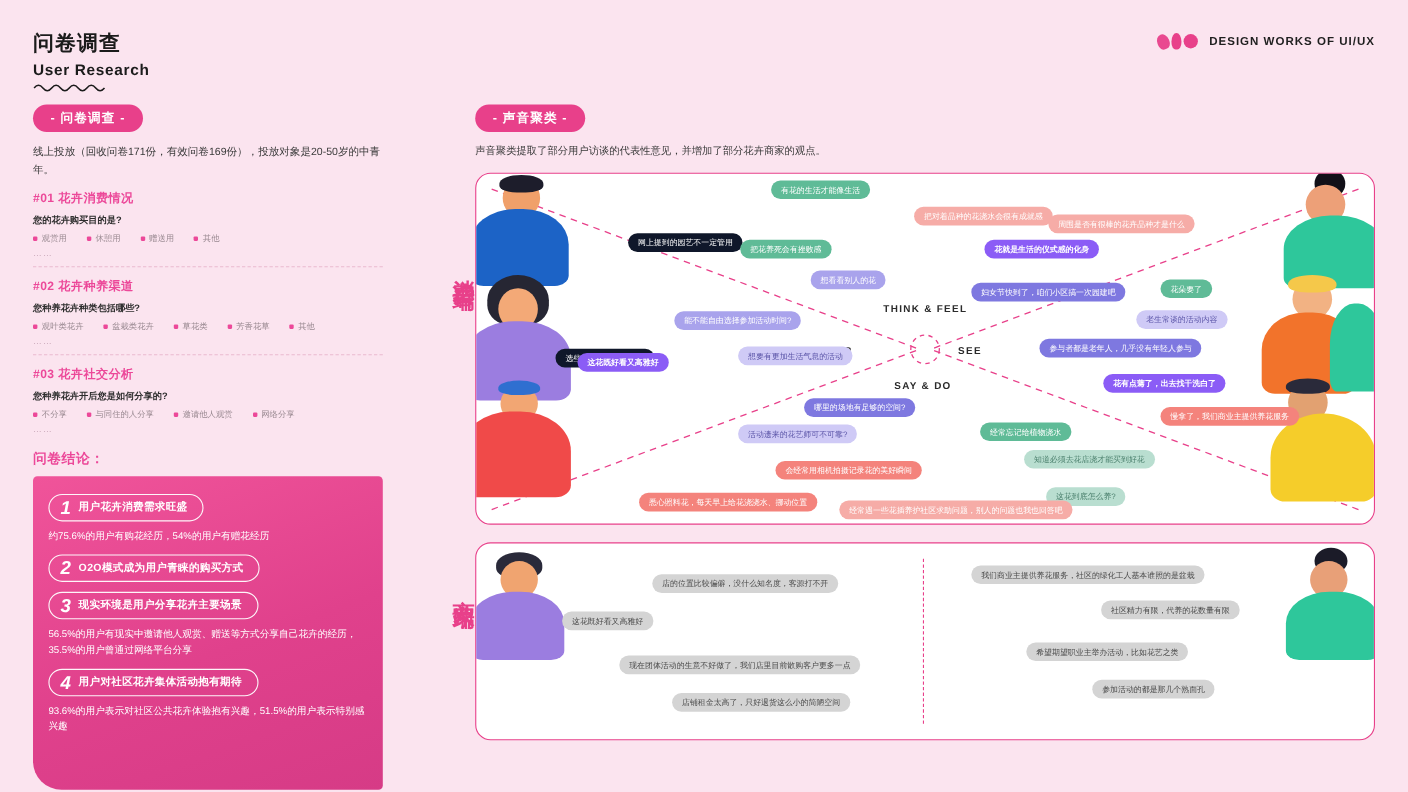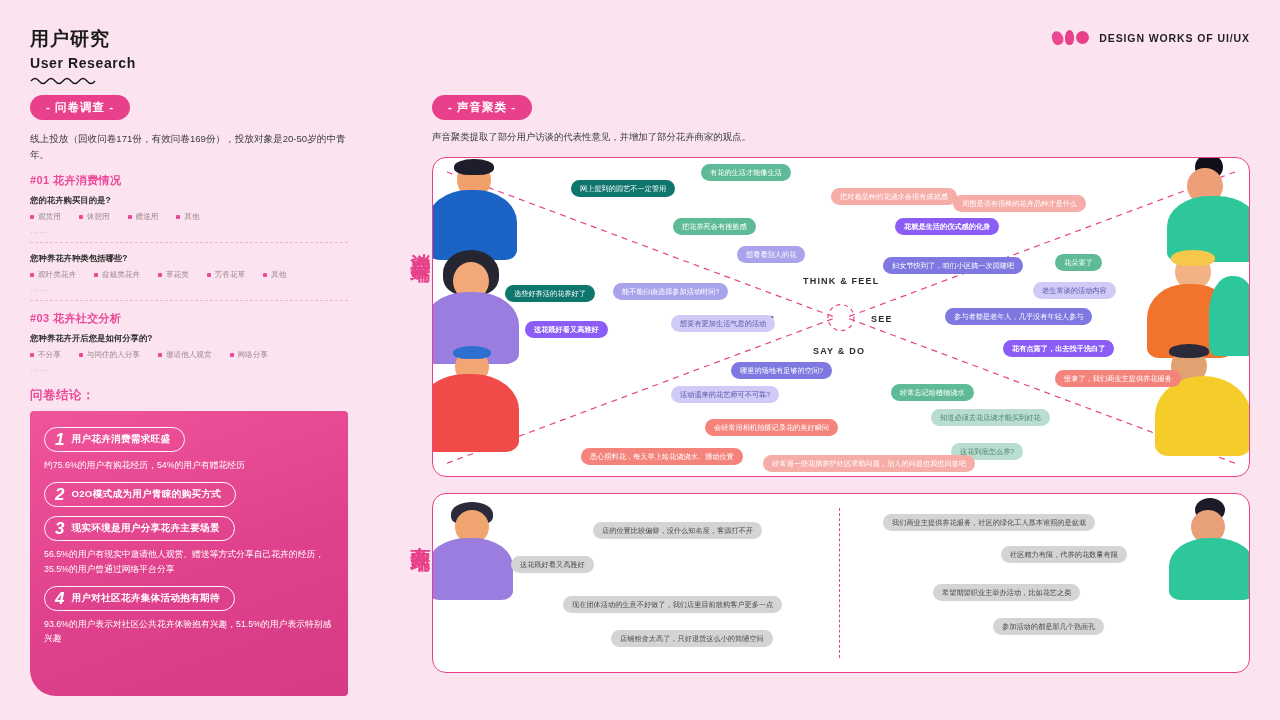--- a/index.html
+++ b/index.html
@@ -87,21 +87,21 @@
     position: absolute; font-size: 9px; font-weight: bold; color: #2b2b2b;
     letter-spacing: 1.2px; white-space: nowrap;
   }
 
   .bubble {
     position: absolute; border-radius: 12px; padding: 4px 9px;
     font-size: 7.2px; line-height: 1.25; color: #fff; white-space: nowrap;
     font-weight: 500;
   }
   .b-green   { background: #5fbb97; }
-  .b-green2  { background: #0f766e; }
+  .b-green2  { background: #0f172a; margin-top: 32px; }
   .b-mint    { background: #b9ded0; color: #4a7f6c; }
   .b-red     { background: #8b5cf6; font-weight: bold; }
   .b-red2    { background: #f4837c; }
   .b-pink    { background: #f6aca7; color: #fff; }
   .b-purple  { background: #7e78e0; }
   .b-purple2 { background: #a9a3ec; }
   .b-lav     { background: #cfcaf6; color: #5b55a8; }
   .b-gray    { background: #d4d4d4; color: #4a4a4a; }
 
   
@@ -111,21 +111,21 @@
   .ch .hair { position: absolute; border-radius: 50% 50% 40% 40%; }
 
   .merch-sep { position: absolute; left: 406px; top: 14px; bottom: 14px; border-left: 1.2px dashed #e8408a; }
 </style>
 </head>
 <body>
 
 <div id="page">
 
   <div class="title-block">
-    <div class="title-cn">用户研究</div>
+    <div class="title-cn">问卷调查</div>
     <div class="title-en">User Research</div>
     <svg class="squiggle" viewBox="0 0 66 9">
       <path d="M1 5 Q5 0 9 5 T17 5 T25 5 T33 5 T41 5 T49 5 T57 5 T65 5" fill="none" stroke="#1b1b1b" stroke-width="1.4"></path>
     </svg>
   </div>
 
   <div class="brand">
     <div class="brand-mark">
       <div class="petal p1"></div>
         <div class="petal p2"></div>
@@ -157,20 +157,21 @@
         <div class="opt">
             <span class="dot"></span>
             <span>其他</span>
           </div>
       </div>
       <div class="dots-ell">……</div>
       <div class="divider"></div>
     </div>
 
     <div class="q-group">
+      <div class="q-head">#02 花卉种养渠道</div>
       <div class="q-text">您种养花卉种类包括哪些?</div>
       <div class="opts">
         <div class="opt">
             <span class="dot"></span>
             <span>观叶类花卉</span>
           </div>
         <div class="opt">
             <span class="dot"></span>
             <span>盆栽类花卉</span>
           </div>

